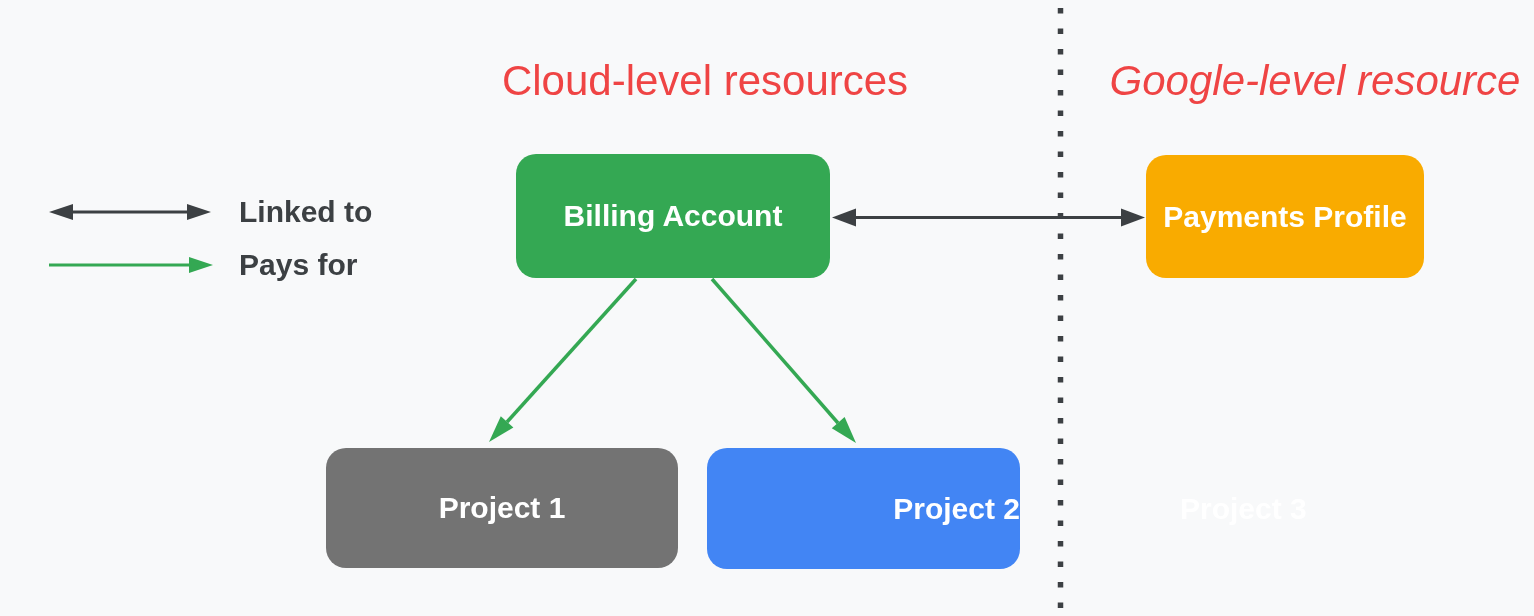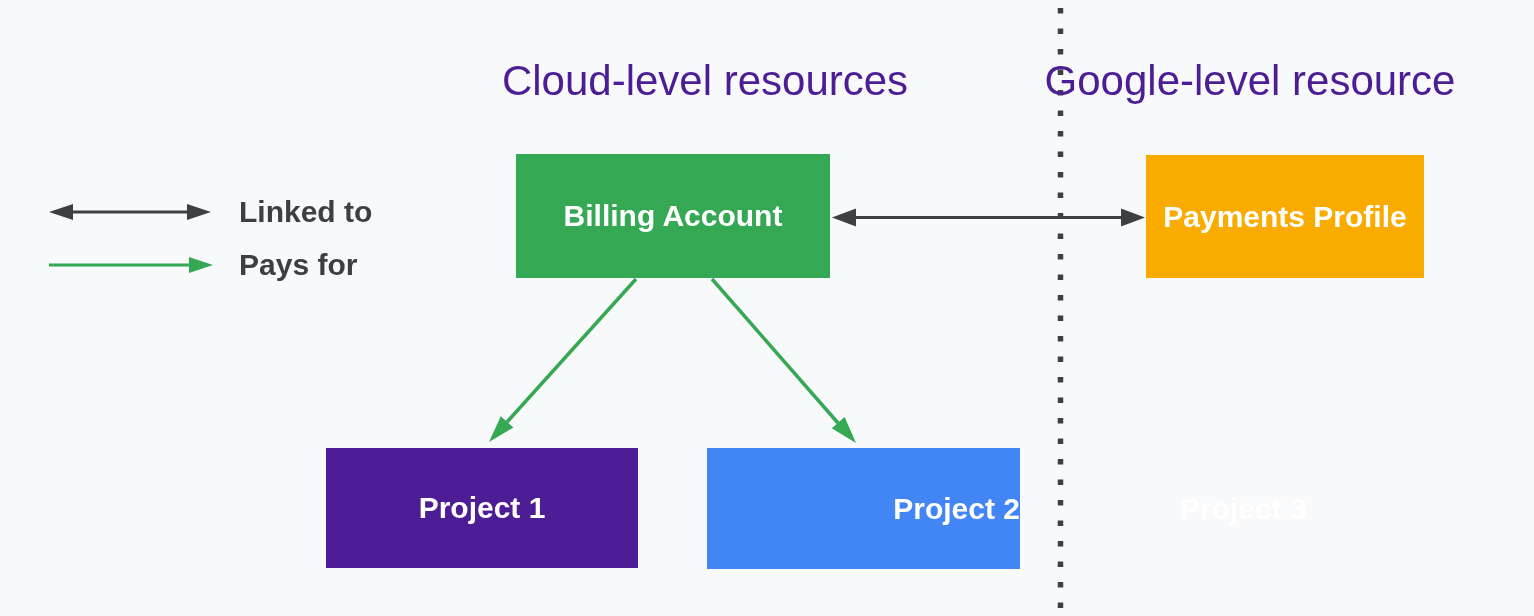--- a/index.html
+++ b/index.html
@@ -19,26 +19,26 @@
     width: 1534px; height: 616px;
     pointer-events: none;
   }
 
   .region-title {
     position: absolute;
     top: 58px;
     transform: translateX(-50%);
     font-size: 42px;
     line-height: 1.1;
-    color: #4c1d95;
+    color: #ef4444;
     white-space: nowrap;
     text-align: center;
   }
   .region-title.left  { left: 705px; }
-  .region-title.right { left: 1250px; }
+  .region-title.right { left: 1315px; font-style: italic; }
 
   .legend {
     position: absolute;
     left: 47px;
     top: 195px;
   }
   .legend-row {
     display: flex;
     align-items: flex-start;
     height: 34px;
@@ -55,24 +55,25 @@
 
   .node {
     position: absolute;
     display: flex;
     align-items: center;
     justify-content: center;
     color: #FFFFFF;
     font-size: 30px;
     font-weight: bold;
     white-space: nowrap;
+    border-radius: 20px;
   }
   .node.billing  { left: 516px;  top: 154px; width: 314px; height: 124px; background: #34A853; }
   .node.payments { left: 1146px; top: 155px; width: 278px; height: 123px; background: #F9AB00; }
-  .node.project1 { left: 326px;  top: 448px; width: 312px; height: 120px; background: #4c1d95; }
+  .node.project1 { left: 326px;  top: 448px; width: 352px; height: 120px; background: #737373; }
   .node.project2 { left: 707px;  top: 448px; width: 313px; height: 121px; background: #4285F4; justify-content: flex-end; }
 
   .ghost-label {
     position: absolute;
     left: 1180px;
     top: 492px;
     font-size: 30px;
     font-weight: bold;
     color: #FFFFFF;
     white-space: nowrap;

